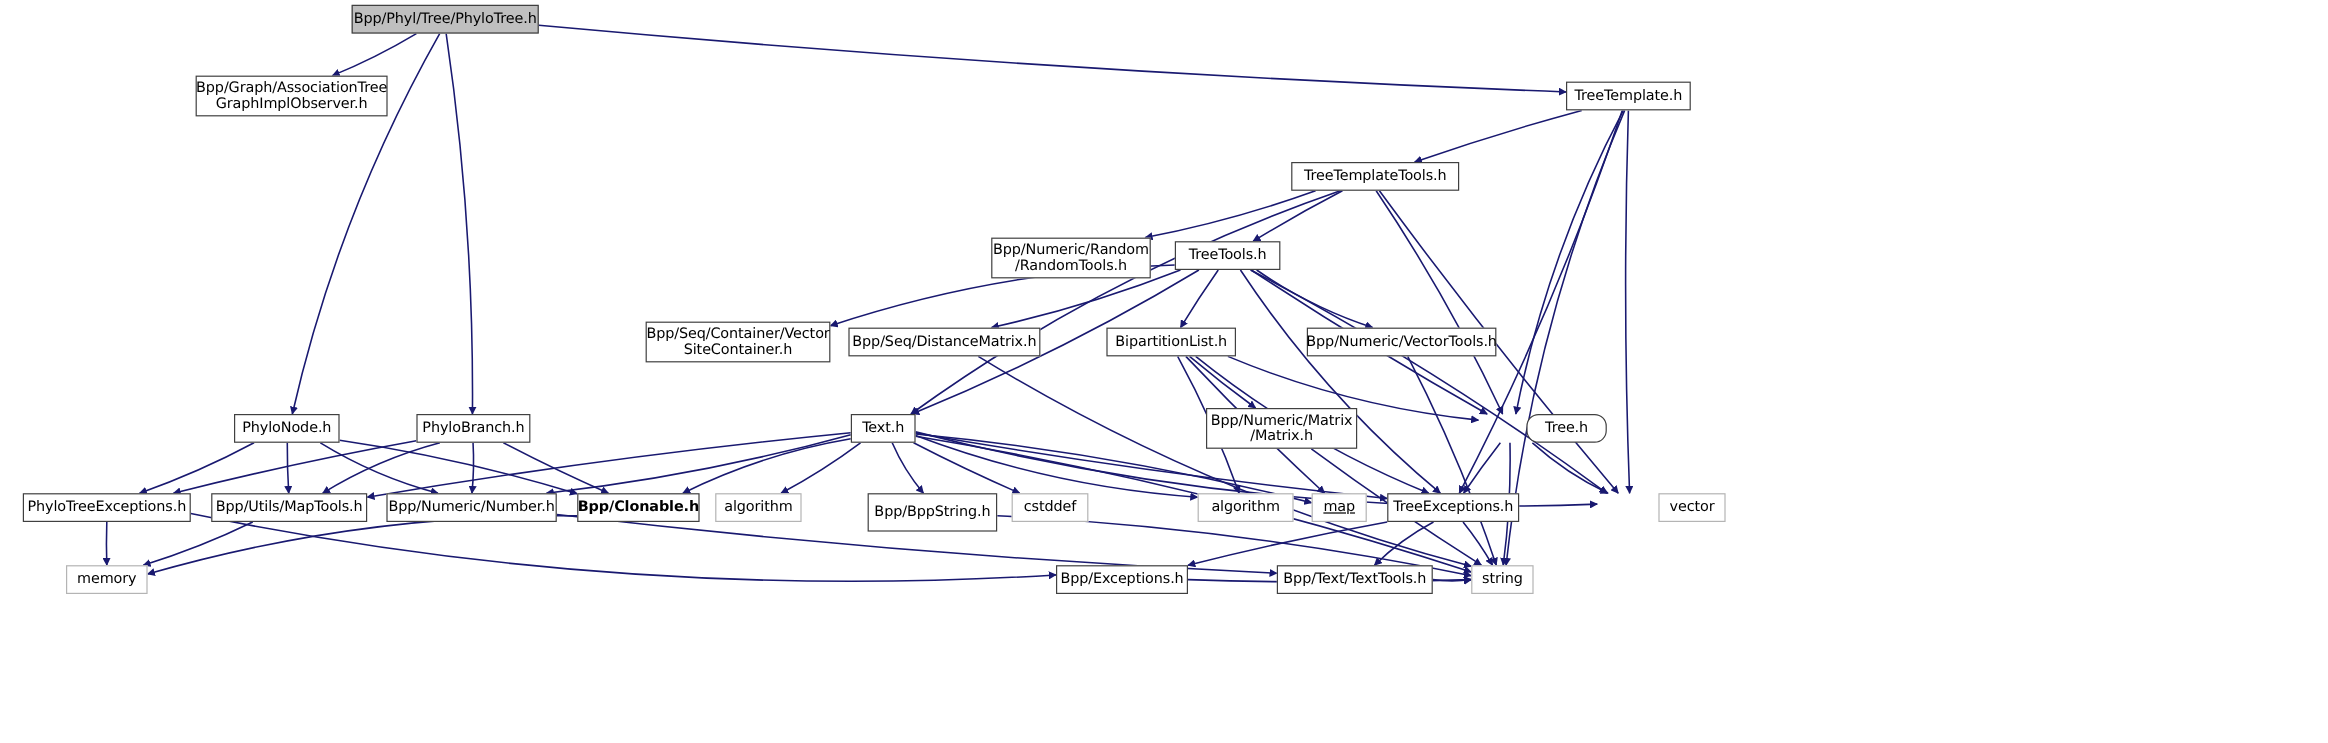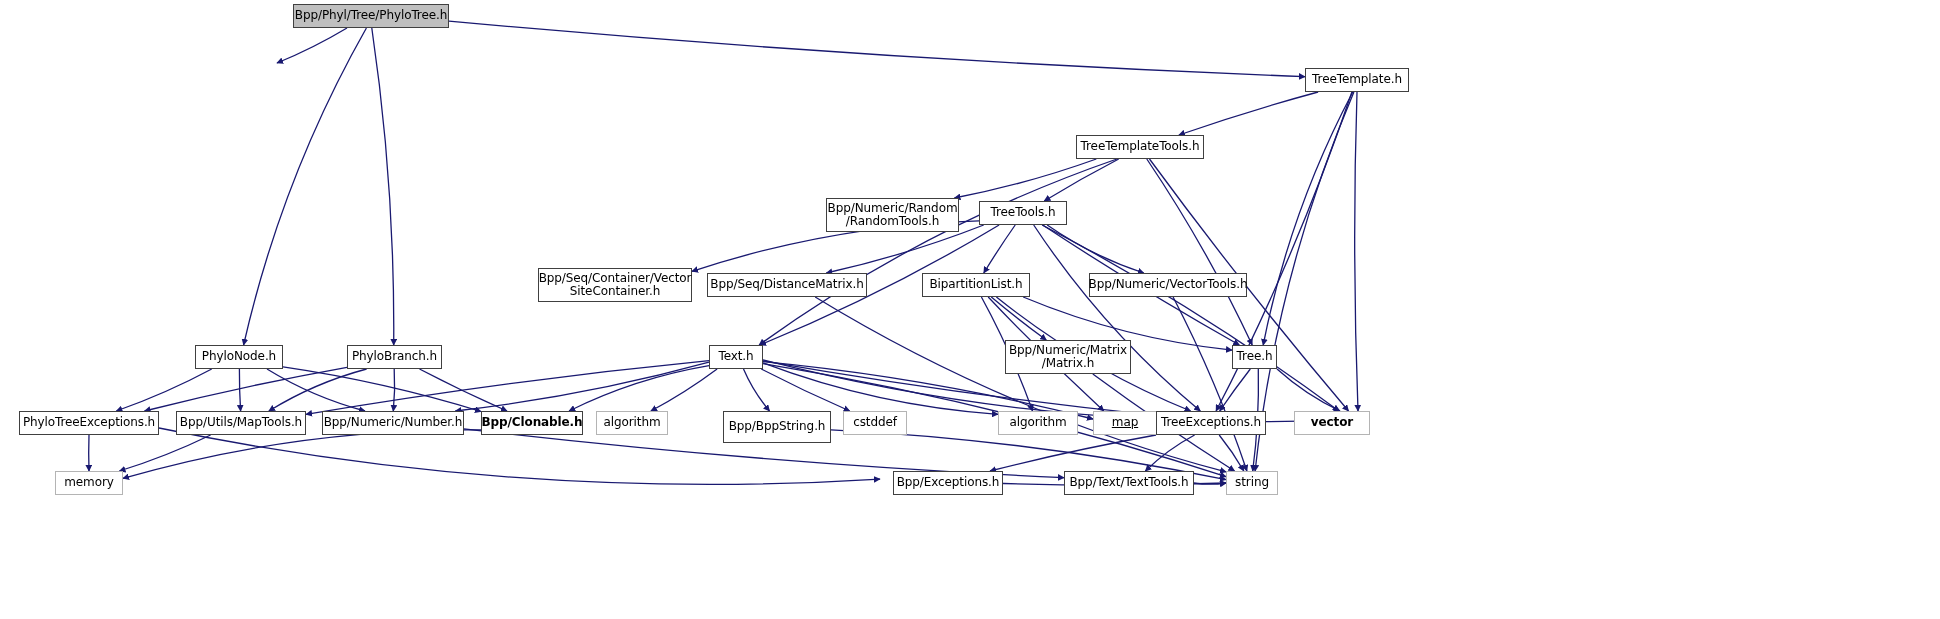--- a/index.html
+++ b/index.html
@@ -124,45 +124,47 @@
         <path d="M 1219.2 435.0 Q 1232.9 452.1 1243.8 471.0" fill="none" stroke="#191970" stroke-width="1.3" marker-end="url(#arrow)"></path>
         <path d="M 990.0 483.0 Q 1108.0 487.1 1226.0 483.0" fill="none" stroke="#191970" stroke-width="1.3" marker-end="url(#arrow)"></path>
         <path d="M 1194.0 483.0 Q 1210.0 485.4 1226.0 483.0" fill="none" stroke="#191970" stroke-width="1.3" marker-end="url(#arrow)"></path>
         <path d="M 1173.1 297.0 Q 1216.7 381.2 1246.9 471.0" fill="none" stroke="#191970" stroke-width="1.3" marker-end="url(#arrow)"></path>
         <path d="M 1092.8 374.0 Q 1162.0 425.0 1234.5 471.0" fill="none" stroke="#191970" stroke-width="1.3" marker-end="url(#arrow)"></path>
         <path d="M 815.2 297.0 Q 1007.7 414.7 1226.0 471.9" fill="none" stroke="#191970" stroke-width="1.3" marker-end="url(#arrow)"></path>
       </g>
   </svg>
   <div id="node-layer">
       <div class="node current" style="left: 293px; top: 4px; width: 156px; height: 24px;">Bpp/Phyl/Tree/PhyloTree.h</div>
+      <div class="node" style="left: 163px; top: 63px; width: 160px; height: 34px;">Bpp/Graph/AssociationTree
+GraphImplObserver.h</div>
       <div class="node" style="left: 1305px; top: 68px; width: 104px; height: 24px;">TreeTemplate.h</div>
-      <div class="node" style="left: 1076px; top: 135px; width: 128px; height: 24px;">TreeTemplateTools.h</div>
+      <div class="node" style="left: 1076px; top: 135px; width: 140px; height: 24px;">TreeTemplateTools.h</div>
       <div class="node" style="left: 826px; top: 198px; width: 133px; height: 34px;">Bpp/Numeric/Random
 /RandomTools.h</div>
       <div class="node" style="left: 979px; top: 201px; width: 88px; height: 24px;">TreeTools.h</div>
       <div class="node" style="left: 538px; top: 268px; width: 154px; height: 34px;">Bpp/Seq/Container/Vector
 SiteContainer.h</div>
       <div class="node" style="left: 707px; top: 273px; width: 160px; height: 24px;">Bpp/Seq/DistanceMatrix.h</div>
       <div class="node" style="left: 922px; top: 273px; width: 108px; height: 24px;">BipartitionList.h</div>
       <div class="node" style="left: 1089px; top: 273px; width: 158px; height: 24px;">Bpp/Numeric/VectorTools.h</div>
       <div class="node" style="left: 1005px; top: 340px; width: 126px; height: 34px;">Bpp/Numeric/Matrix
 /Matrix.h</div>
       <div class="node" style="left: 195px; top: 345px; width: 88px; height: 24px;">PhyloNode.h</div>
       <div class="node" style="left: 347px; top: 345px; width: 95px; height: 24px;">PhyloBranch.h</div>
       <div class="node" style="left: 709px; top: 345px; width: 54px; height: 24px;">Text.h</div>
-      <div class="node" style="left: 1232px; top: 345px; width: 45px; height: 24px;">Tree.h</div>
+      <div class="node" style="left: 1272px; top: 345px; width: 67px; height: 24px; border-radius: 10px;">Tree.h</div>
       <div class="node" style="left: 19px; top: 411px; width: 140px; height: 24px;">PhyloTreeExceptions.h</div>
       <div class="node" style="left: 176px; top: 411px; width: 130px; height: 24px;">Bpp/Utils/MapTools.h</div>
       <div class="node" style="left: 322px; top: 411px; width: 142px; height: 24px;">Bpp/Numeric/Number.h</div>
       <div class="node" style="left: 481px; top: 411px; width: 102px; height: 24px; font-weight: bold;">Bpp/Clonable.h</div>
       <div class="node sys" style="left: 596px; top: 411px; width: 72px; height: 24px;">algorithm</div>
       <div class="node" style="left: 723px; top: 411px; width: 108px; height: 32px;">Bpp/BppString.h</div>
       <div class="node sys" style="left: 843px; top: 411px; width: 64px; height: 24px;">cstddef</div>
       <div class="node sys" style="left: 998px; top: 411px; width: 80px; height: 24px;">algorithm</div>
-      <div class="node sys" style="left: 1093px; top: 411px; width: 64px; height: 24px; text-decoration: underline;">map</div>
+      <div class="node sys" style="left: 1093px; top: 411px; width: 46px; height: 24px; text-decoration: underline;">map</div>
       <div class="node" style="left: 1156px; top: 411px; width: 110px; height: 24px;">TreeExceptions.h</div>
-      <div class="node sys" style="left: 1294px; top: 411px; width: 76px; height: 24px; font-weight: bold;">vector</div>
+      <div class="node sys" style="left: 1382px; top: 411px; width: 56px; height: 24px;">vector</div>
       <div class="node sys" style="left: 55px; top: 471px; width: 68px; height: 24px;">memory</div>
-      <div class="node" style="left: 880px; top: 471px; width: 110px; height: 24px; margin-left: 13px;">Bpp/Exceptions.h</div>
+      <div class="node" style="left: 880px; top: 471px; width: 110px; height: 24px;">Bpp/Exceptions.h</div>
       <div class="node" style="left: 1064px; top: 471px; width: 130px; height: 24px;">Bpp/Text/TextTools.h</div>
       <div class="node sys" style="left: 1226px; top: 471px; width: 52px; height: 24px;">string</div>
     </div>
 </div>
 
 </body></html>

